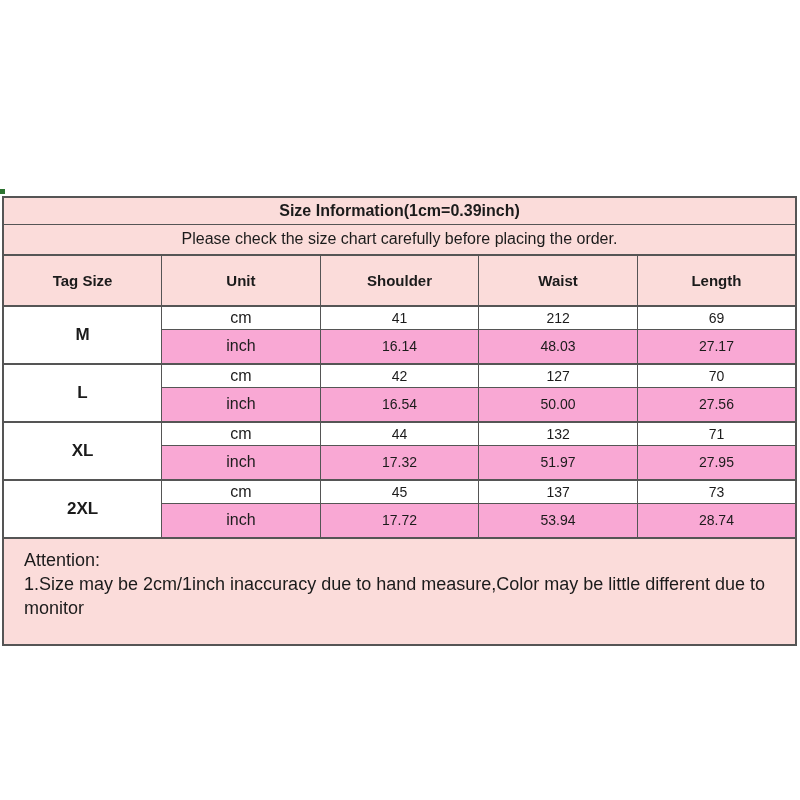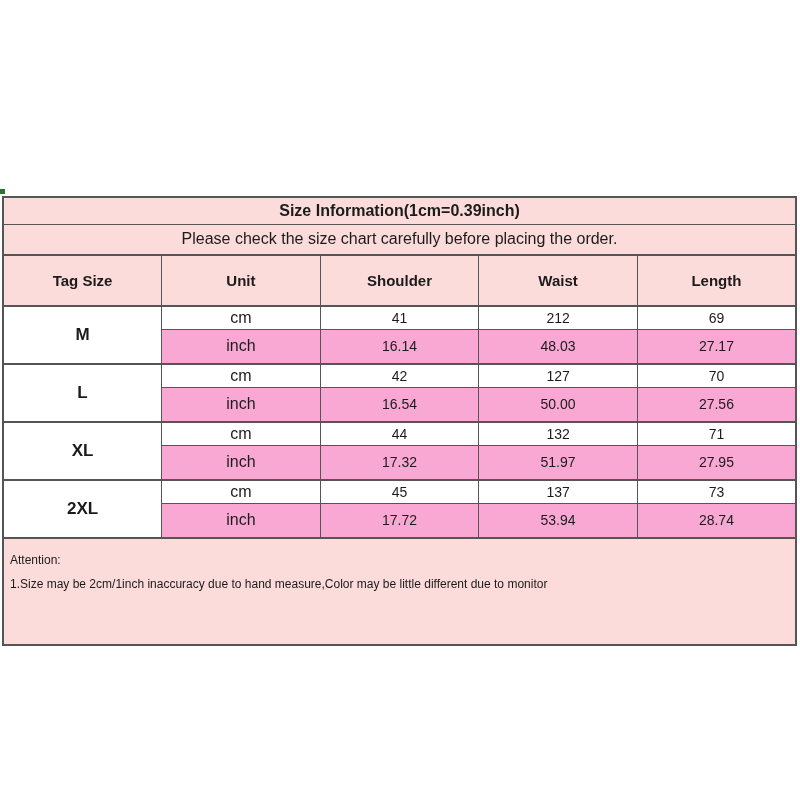--- a/index.html
+++ b/index.html
@@ -48,22 +48,22 @@
   .tag-cell { background: #ffffff; font-size: 17px; font-weight: bold; }
   tr.cm-row td { background: #ffffff; height: 23px; border-top-width: 2px; }
   tr.inch-row td { background: #f9a8d4; height: 35px; }
   .unit-cell { font-size: 16px; }
   .num-cell  { font-size: 14px; color: #2a2a2a; }
   .attention {
     border: 2px solid #555555;
     border-top: 0;
     background: #fbdcda;
     height: 107px;
-    padding: 9px 6px 0 6px;
-    font-size: 12px;
+    padding: 9px 6px 0 20px;
+    font-size: 18px;
     line-height: 24px;
     color: #1b1b1b;
   }
 </style>
 </head>
 <body>
 
 <div class="corner-mark"></div>
 
 <div class="sheet">

